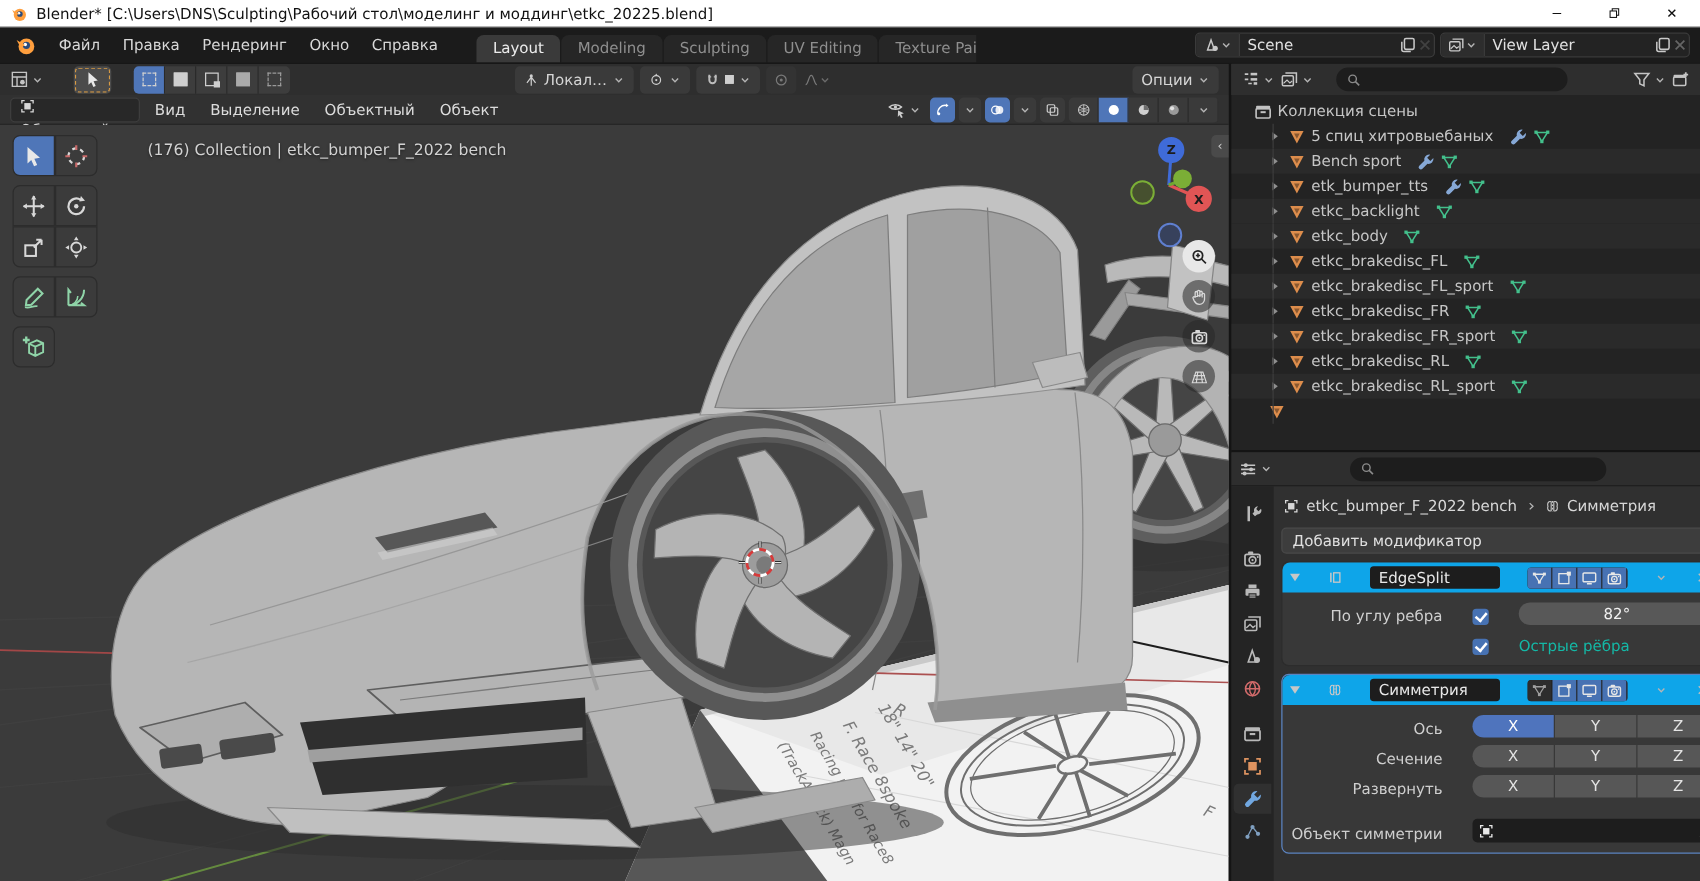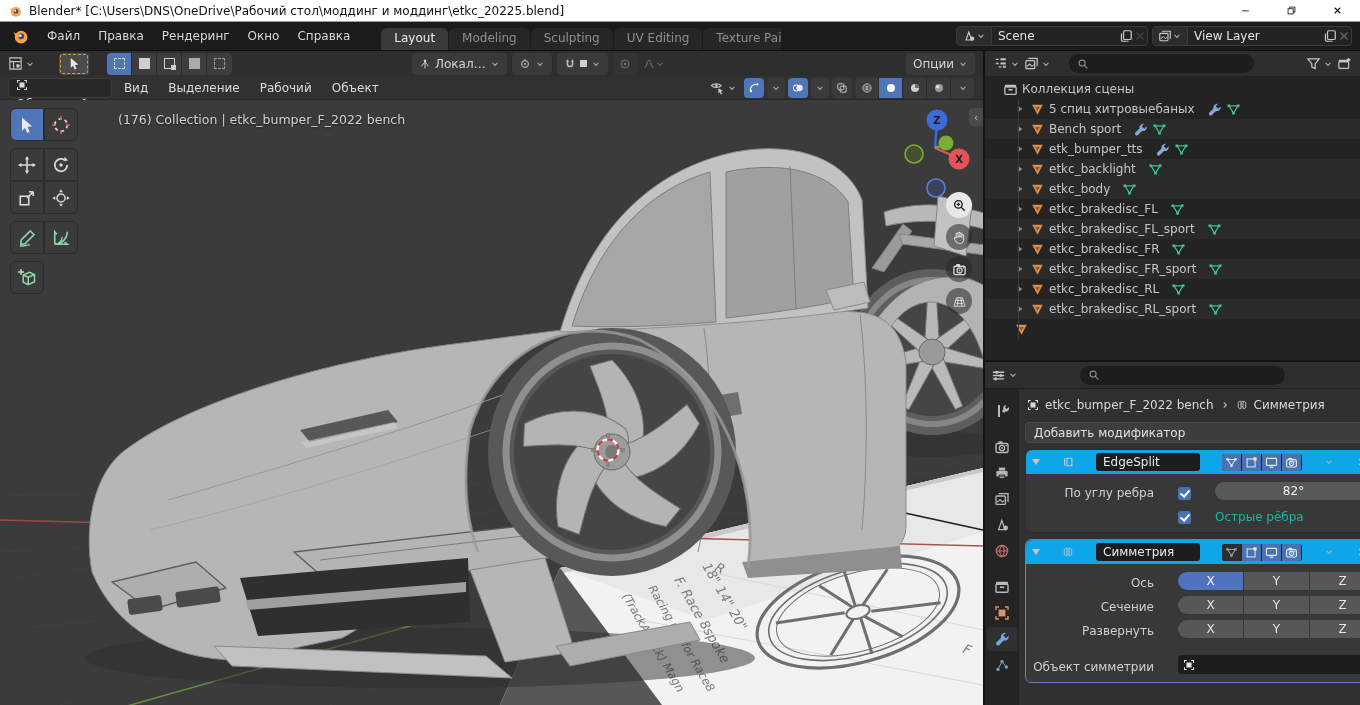--- a/index.html
+++ b/index.html
@@ -436,21 +436,21 @@
       </symbol>
   </defs>
 </svg>
 
 <div class="app">
 
   <div class="titlebar">
     <svg class="blogo">
         <use href="#i-blender"></use>
       </svg>
-    <span>Blender* [C:\Users\DNS\OneDrive\Рабочий стол\моддинг и моддинг\etkc_20225.blend]</span>
+    <span>Blender* [C:\Users\DNS\Sculpting\Рабочий стол\моделинг и моддинг\etkc_20225.blend]</span>
     <div class="win-controls">
       <div class="win-btn">
           <svg>
             <use href="#i-min"></use>
           </svg>
         </div>
       <div class="win-btn">
           <svg>
             <use href="#i-restore"></use>
           </svg>
@@ -641,21 +641,21 @@
           <svg class="i12" style="color:#d8d8d8">
               <use href="#i-objsq"></use>
             </svg>
           <span>Объектный …</span>
           <svg class="chev">
               <use href="#i-chevd"></use>
             </svg>
         </div>
         <span class="hdr-menu">Вид</span>
         <span class="hdr-menu">Выделение</span>
-        <span class="hdr-menu">Рабочий</span>
+        <span class="hdr-menu">Объектный</span>
         <span class="hdr-menu">Объект</span>
         <div class="vp-right">
           <div class="tgl" style="background:none">
             <svg class="i" style="color:#cdcdcd">
                 <use href="#i-eyecursor"></use>
               </svg>
             <svg class="chev">
                 <use href="#i-chevd"></use>
               </svg>
           </div>

